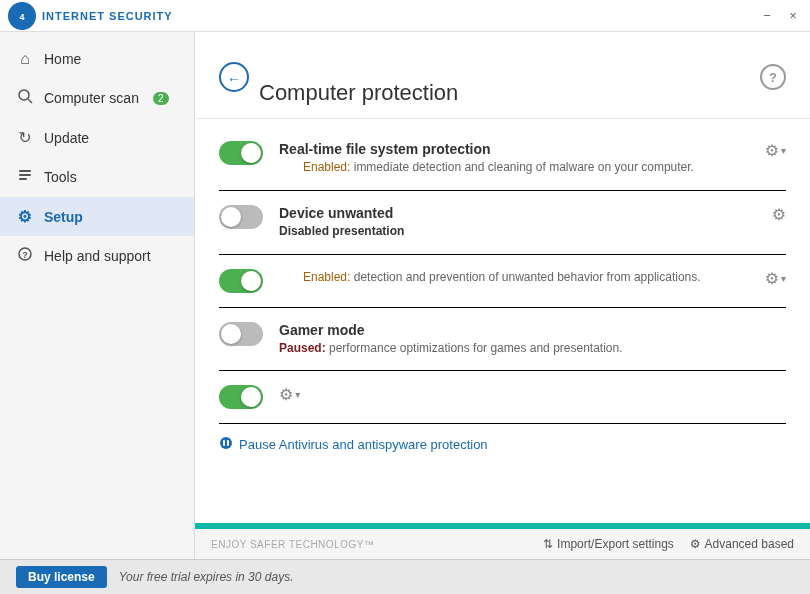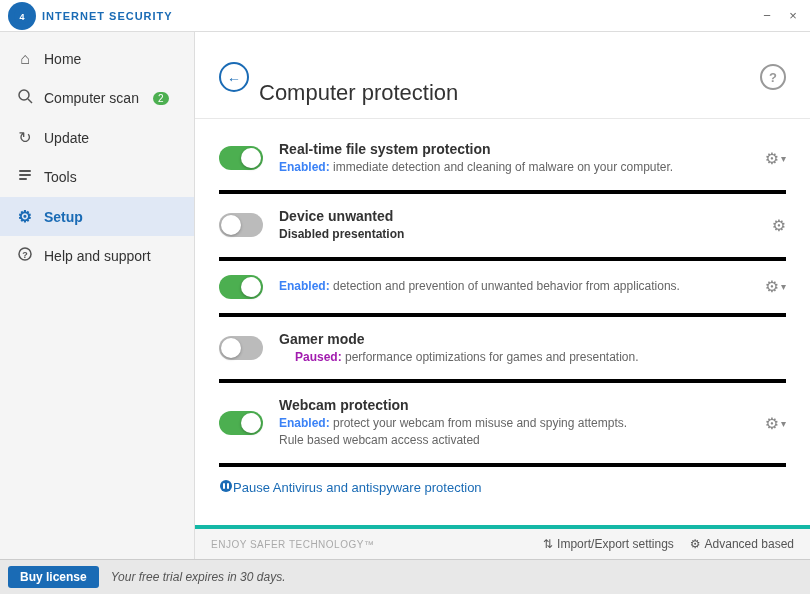--- a/index.html
+++ b/index.html
@@ -141,23 +141,23 @@
     }
 
     
     .content-body {
       flex: 1;
       overflow-y: auto;
       padding: 8px 24px;
     }
     .protection-item {
       display: flex;
-      align-items: center;
+      align-items: flex-start;
       padding: 14px 0;
-      border-bottom: 4px solid #000000;
+      border-bottom: 1px solid #000000;
       gap: 16px;
     }
     .protection-item:last-child { border-bottom: none; }
 
     
     .toggle {
       position: relative;
       width: 44px;
       height: 24px;
       flex-shrink: 0;
@@ -190,52 +190,53 @@
       font-size: 14px;
       font-weight: 600;
       color: #333;
       margin-bottom: 2px;
     }
     .protection-desc {
       font-size: 12px;
       color: #666;
       line-height: 1.4;
     }
-    .protection-desc .status-enabled { font-weight: 700; color: #3b82f6; }
+    .protection-desc .status-enabled { font-weight: 400; color: #a16207; margin-left: 24px; }
     .protection-desc .status-disabled { font-weight: 700; color: #333; }
-    .protection-desc .status-paused { font-weight: 700; color: #a21caf; margin-left: 16px; }
+    .protection-desc .status-paused { font-weight: 700; color: #7f1d1d; }
 
     .protection-gear {
       display: flex;
       align-items: center;
       gap: 2px;
       color: #888;
       cursor: pointer;
       font-size: 16px;
     }
     .chevron-down { font-size: 10px; }
 
     
     .pause-link {
       padding: 12px 0 8px 0;
       display: flex;
       align-items: center;
+      gap: 6px;
     }
     .pause-link a {
       color: #1a6bb5;
       font-size: 13px;
       text-decoration: none;
       cursor: pointer;
     }
     .pause-icon { color: #1a6bb5; font-size: 14px; }
 
     
     .footer {
       background: #f5f5f5;
-      border-top: 4px solid #14b8a6;
+      border-top: 6px solid #14b8a6;
       padding: 8px 16px;
       display: flex;
       align-items: center;
       justify-content: space-between;
     }
     .footer-tagline {
       font-size: 10px;
       color: #aaa;
       letter-spacing: 0.5px;
     }
@@ -250,21 +251,21 @@
       cursor: pointer;
       display: flex;
       align-items: center;
       gap: 4px;
     }
 
     
     .bottom-bar {
       background: #e8e8e8;
       border-top: 1px solid #ccc;
-      padding: 6px 8px;
+      padding: 6px 16px;
       display: flex;
       align-items: center;
       gap: 12px;
       flex-shrink: 0;
     }
     .buy-btn {
       background: #1a6bb5;
       color: white;
       border: none;
       border-radius: 3px;
@@ -421,27 +422,20 @@
           </div>
         </div>
       </div>
 
       <div class="protection-item">
         <div class="toggle">
           <div class="toggle-track on">
             <div class="toggle-thumb"></div>
           </div>
         </div>
-        <div class="protection-text">
-          <div class="protection-name">Webcam protection</div>
-          <div class="protection-desc">
-            <span class="status-enabled">Enabled:</span> protect your webcam from misuse and spying attempts.<br>
-            Rule based webcam access activated
-          </div>
-        </div>
         <div class="protection-gear">
           <span>⚙</span>
           <span class="chevron-down">▾</span>
         </div>
       </div>
 
       <div class="pause-link">
         <span class="pause-icon">
           <svg width="14" height="14" viewBox="0 0 14 14" fill="none">
             <circle cx="7" cy="7" r="6" fill="#1a6bb5"></circle>

